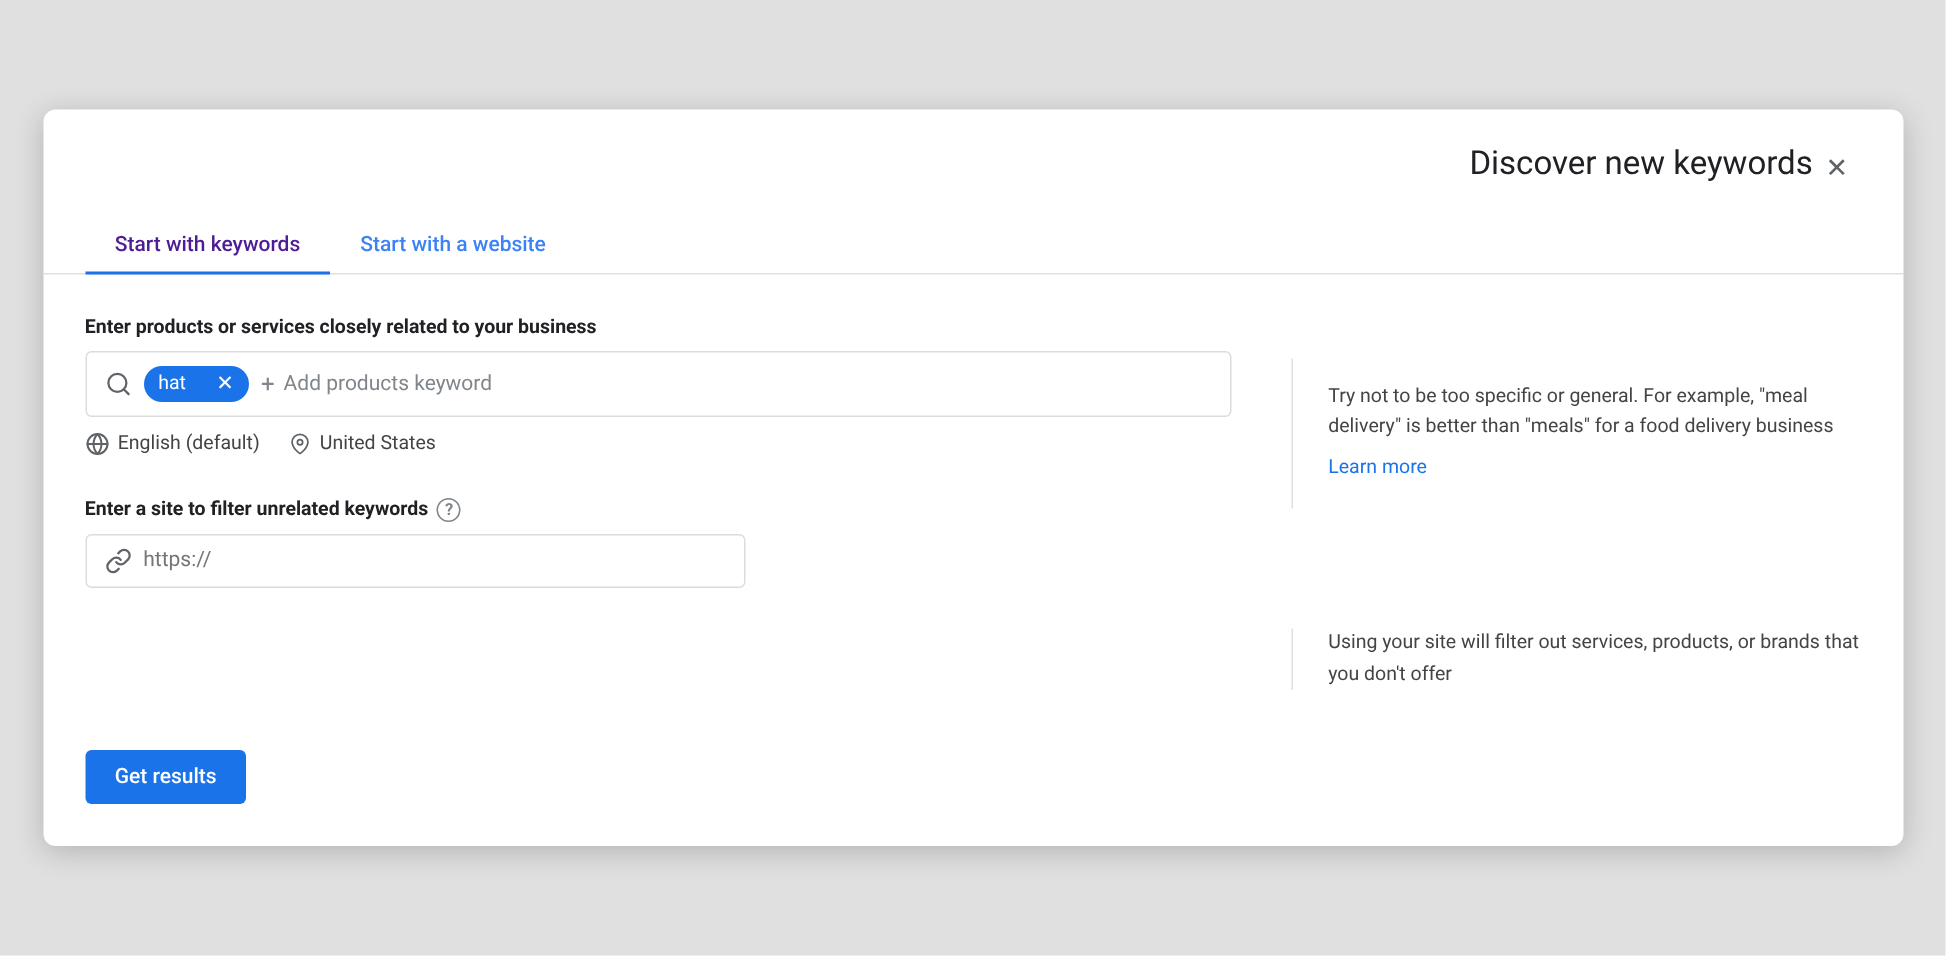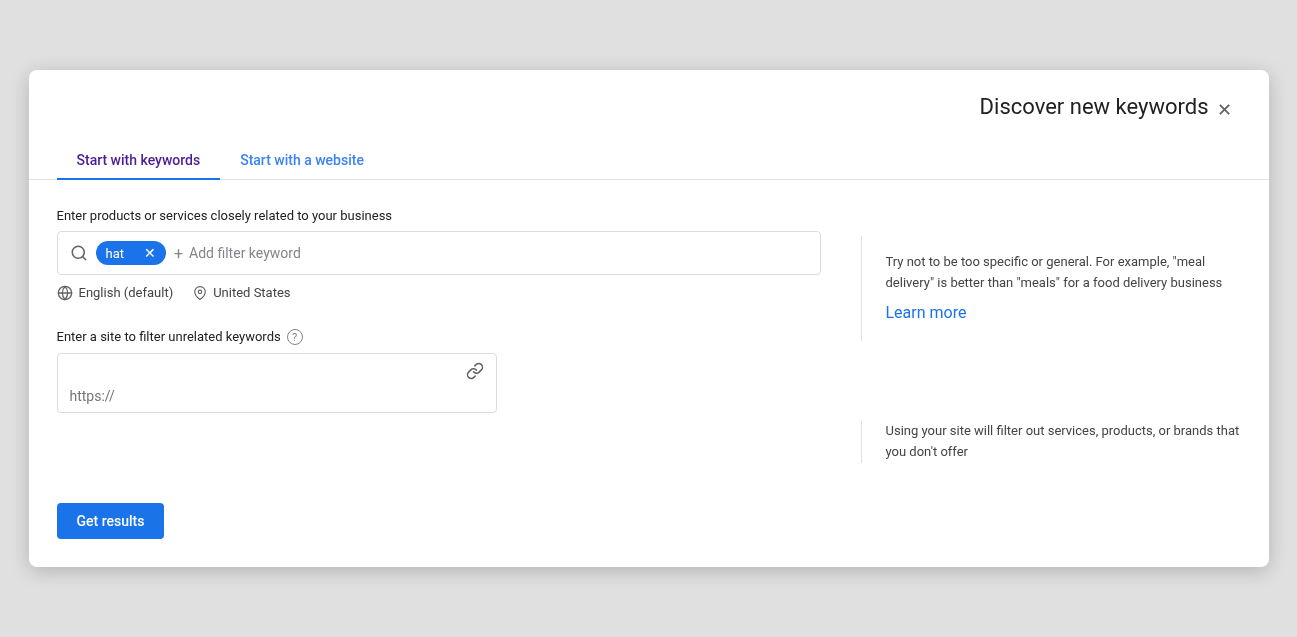--- a/index.html
+++ b/index.html
@@ -98,22 +98,23 @@
 
     .field-group {
       margin-bottom: 28px;
     }
 
     .field-label {
       font-size: 13px;
       color: #202124;
       margin-bottom: 8px;
       display: flex;
-      align-items: flex-start;
+      align-items: center;
       gap: 6px;
+      font-weight: bold;
     }
 
     .help-icon {
       display: inline-flex;
       align-items: center;
       justify-content: center;
       width: 16px;
       height: 16px;
       border-radius: 50%;
       border: 1px solid #80868b;
@@ -189,28 +190,27 @@
       display: flex;
       align-items: flex-start;
       gap: 6px;
       font-size: 13px;
       color: #444;
       cursor: pointer;
     }
 
     .url-input-wrapper {
       display: flex;
-      align-items: flex-end;
+      align-items: flex-start;
       border: 1px solid #dadce0;
       border-radius: 4px;
       padding: 8px 12px;
       gap: 8px;
       background: #fff;
       width: 440px;
-      flex-direction: column;
     }
 
     .url-icon {
       color: #5f6368;
       display: flex;
       align-items: center;
       flex-shrink: 0;
     }
 
     .url-input {
@@ -238,21 +238,21 @@
       line-height: 1.6;
       border-left: 1px solid #e0e0e0;
       padding-left: 24px;
       margin-top: 80px;
     }
 
     .learn-more {
       color: #1a73e8;
       text-decoration: none;
       cursor: pointer;
-      font-size: 16px;
+      font-size: 13px;
       display: inline-block;
       margin-top: 6px;
     }
 
     .dialog-footer {
       padding: 16px 28px 28px 28px;
       display: flex;
       align-items: center;
     }
 
@@ -301,21 +301,21 @@
             <svg width="18" height="18" viewBox="0 0 24 24" fill="none" stroke="#5f6368" stroke-width="2" stroke-linecap="round" stroke-linejoin="round">
               <circle cx="11" cy="11" r="8"></circle>
               <line x1="21" y1="21" x2="16.65" y2="16.65"></line>
             </svg>
           </div>
           <div class="keyword-chip">
             <span>hat</span>
             <span class="chip-remove">✕</span>
           </div>
           <div class="keyword-input-placeholder">
-            <span>Add filter keyword</span>
+            <span>Add products keyword</span>
           </div>
         </div>
 
         <div class="language-location">
           <div class="lang-loc-item">
             <svg width="16" height="16" viewBox="0 0 24 24" fill="none" stroke="#5f6368" stroke-width="2" stroke-linecap="round" stroke-linejoin="round">
               <circle cx="12" cy="12" r="10"></circle>
               <line x1="2" y1="12" x2="22" y2="12"></line>
               <path d="M12 2a15.3 15.3 0 0 1 4 10 15.3 15.3 0 0 1-4 10 15.3 15.3 0 0 1-4-10 15.3 15.3 0 0 1 4-10z"></path>
             </svg>

